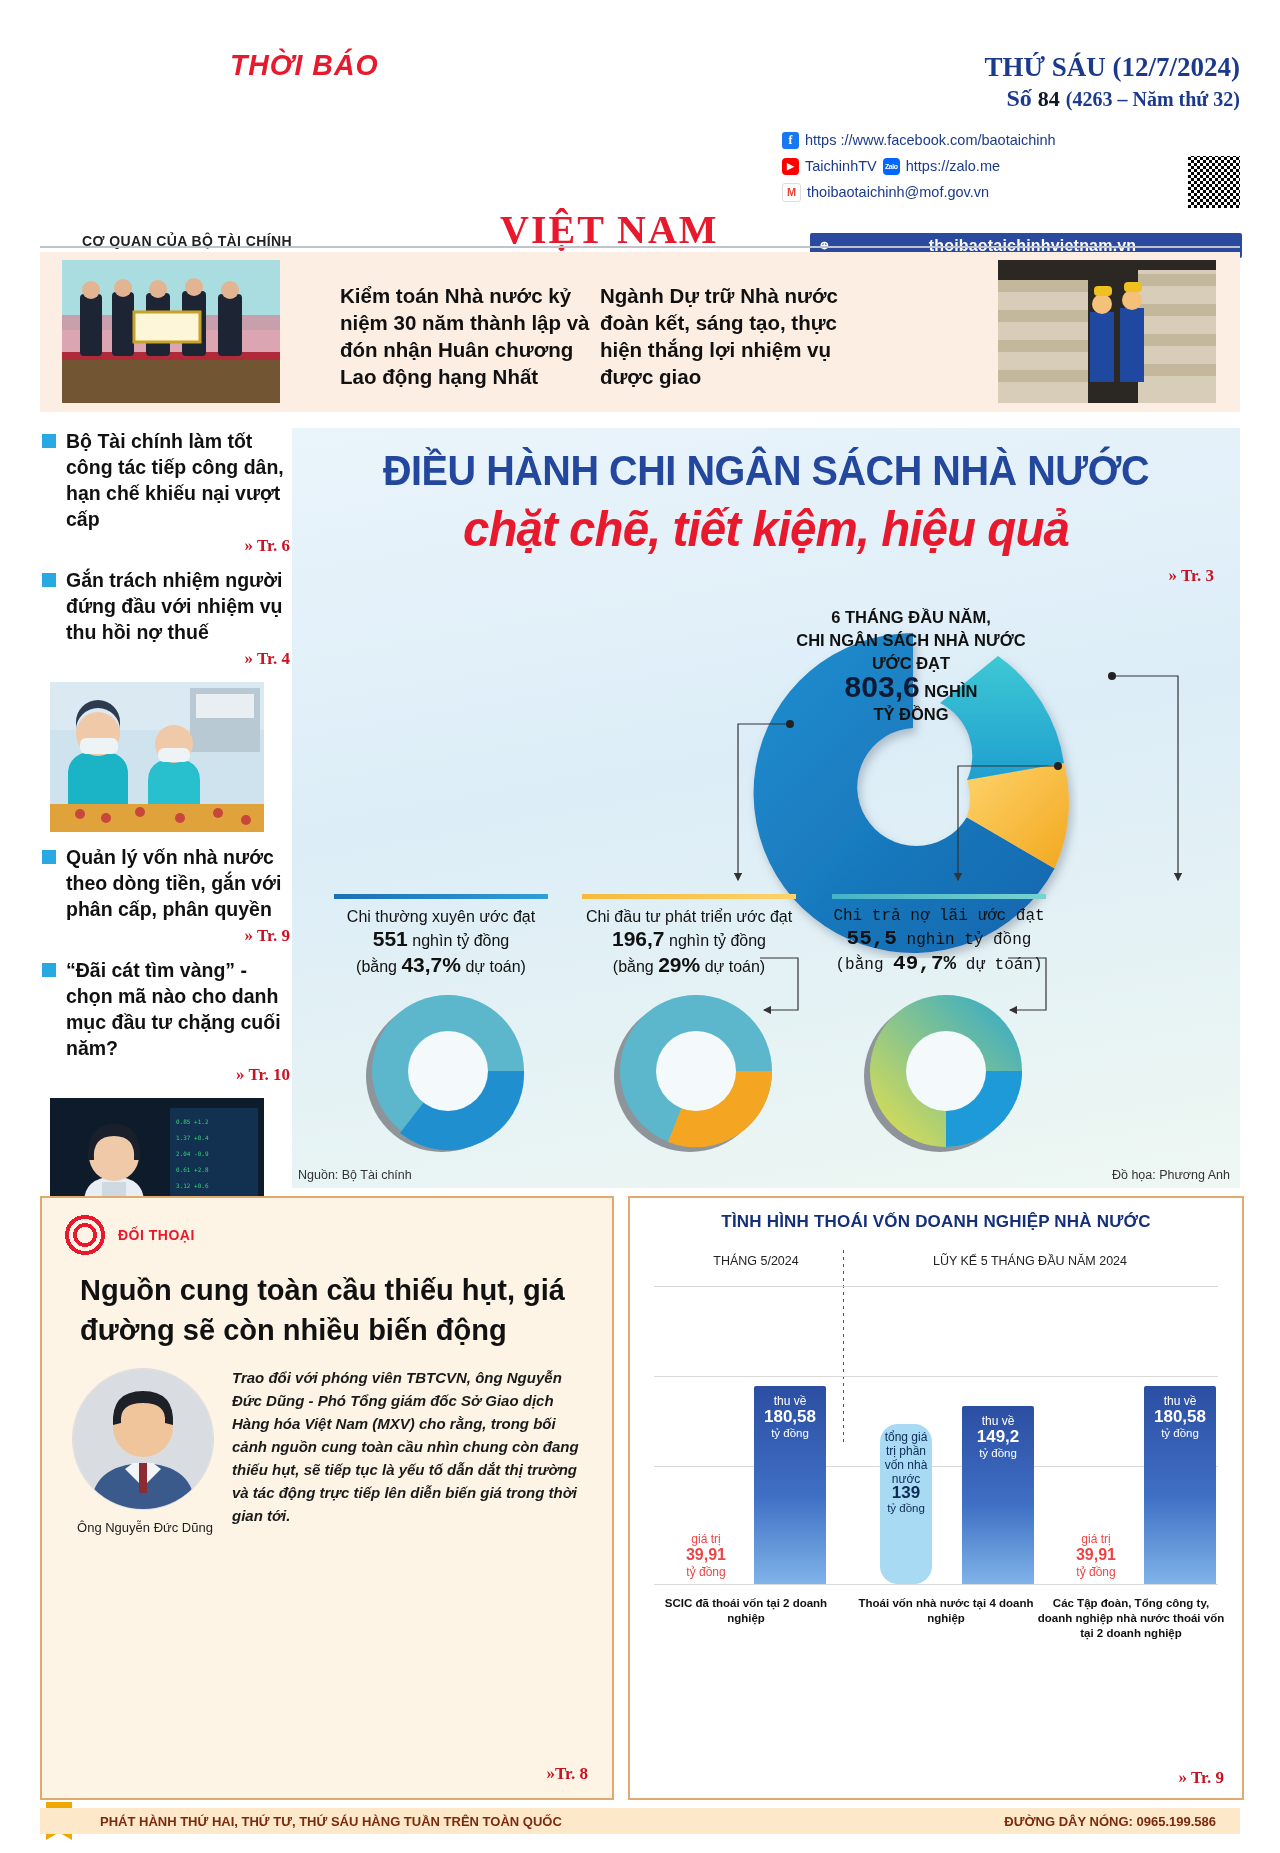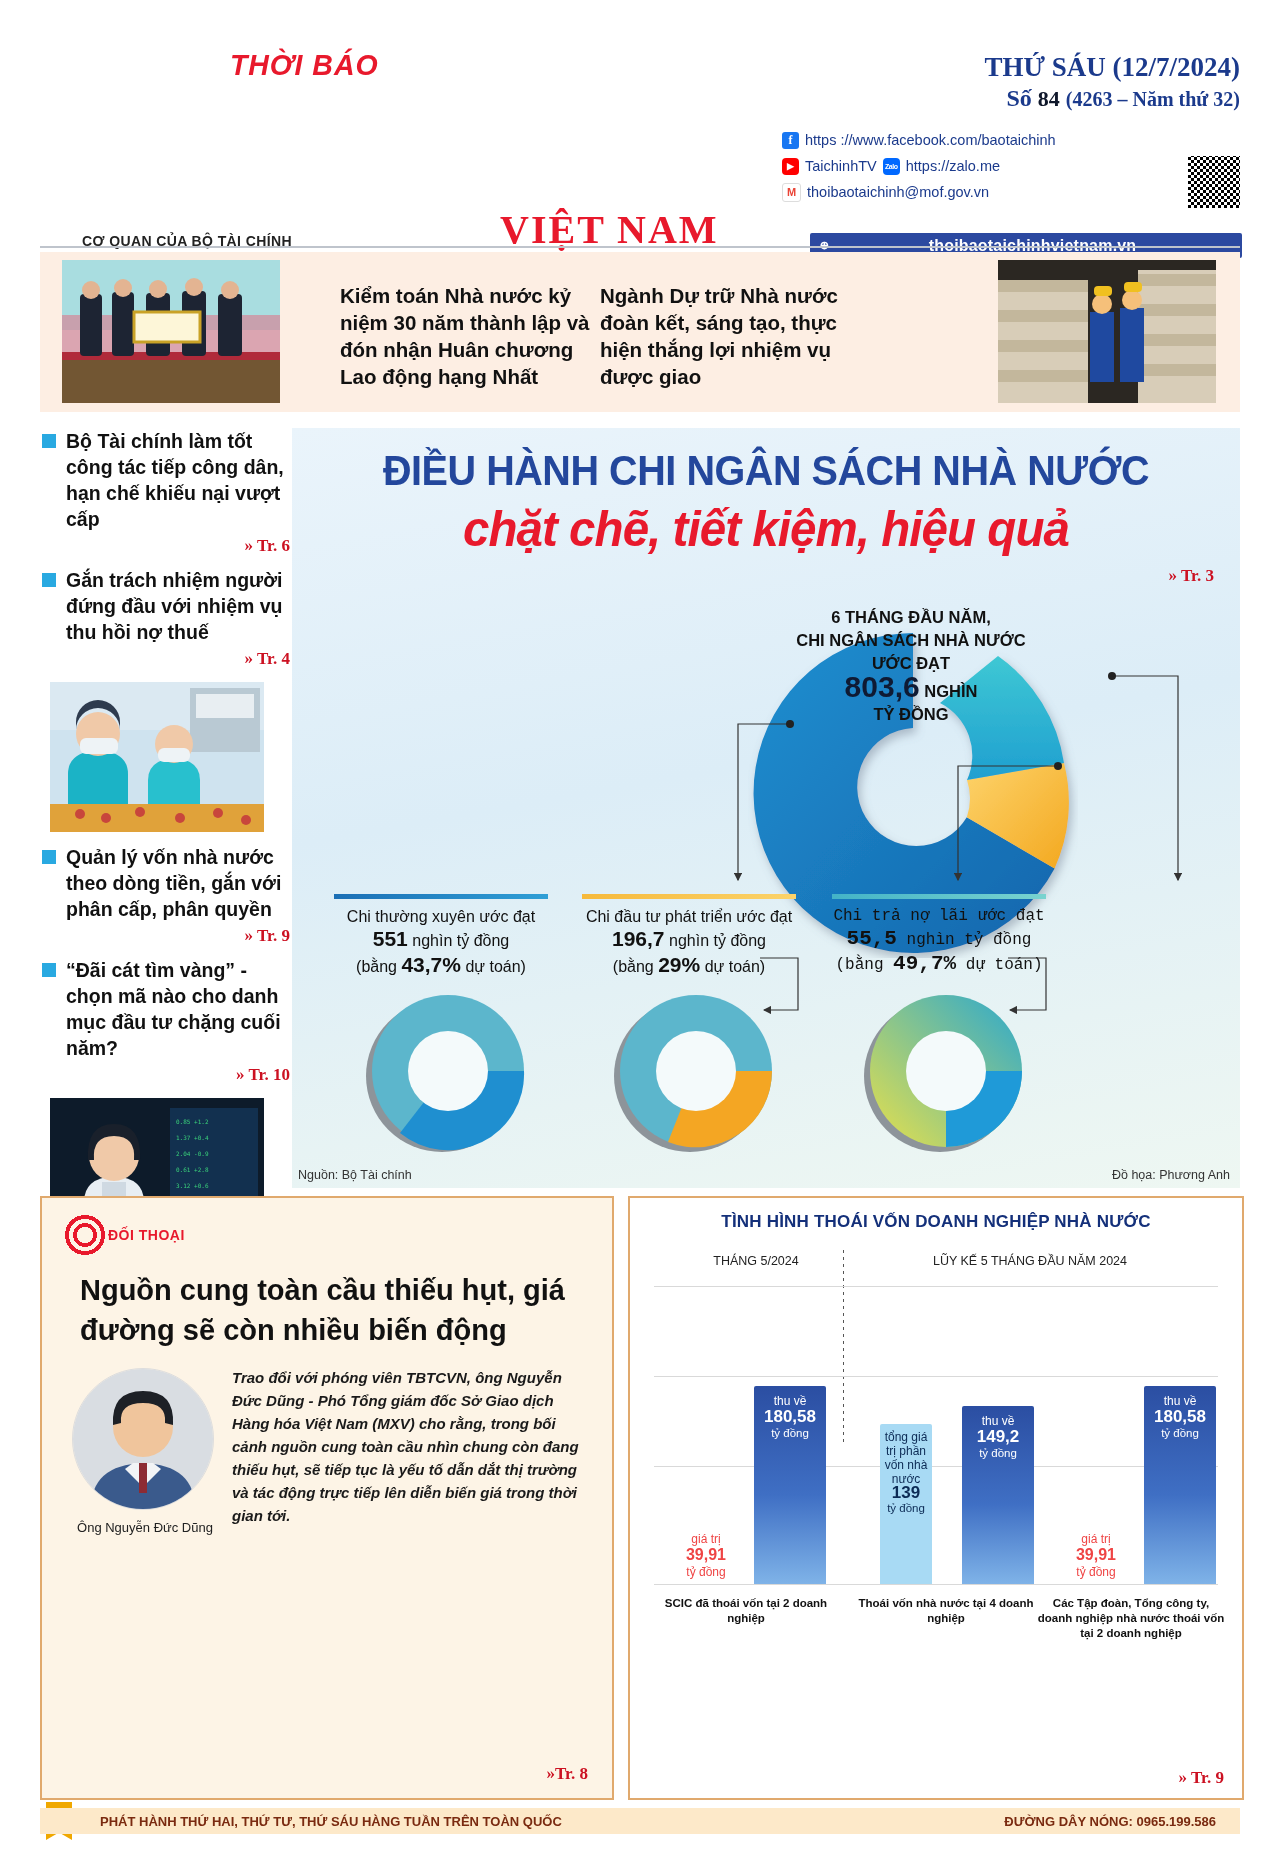--- a/index.html
+++ b/index.html
@@ -134,21 +134,21 @@
 
   .donut-s{position:absolute; top:558px; width:180px; height:180px; z-index:3;}
   .ds1{left:60px;} .ds2{left:308px;} .ds3{left:558px;}
 
   .info-src{position:absolute; left:6px; bottom:6px; font-size:12.5px; color:#333;}
   .info-credit{position:absolute; right:10px; bottom:6px; font-size:12.5px; color:#333;}
 
   
   .dialog{position:absolute; left:40px; top:1196px; width:570px; height:600px;
           background:#fdf4e6; border:2px solid #e0a96d;}
-  .dlg-badge{position:absolute; left:20px; top:14px; display:flex; align-items:center; gap:0;}
+  .dlg-badge{position:absolute; left:20px; top:14px; display:flex; align-items:center; gap:10px;}
   .dlg-rings{width:46px; height:46px; border-radius:50%;
     background:
       radial-gradient(circle, #fdf4e6 0 8px, #e8192c 8px 12px, #fdf4e6 12px 16px, #e8192c 16px 20px, #fdf4e6 20px 23px);}
   .dlg-badge-txt{font-size:14px; font-weight:bold; color:#e8192c; letter-spacing:0.5px;}
   .dlg-title{position:absolute; left:38px; top:72px; width:520px;
              font-size:29px; font-weight:bold; line-height:40px; color:#111;}
   .dlg-photo{position:absolute; left:30px; top:170px; width:140px; height:140px; border-radius:50%; overflow:hidden; border:1px solid #ddd;}
   .dlg-body{position:absolute; left:190px; top:168px; width:360px;
             font-size:15px; font-style:italic; font-weight:bold; line-height:23px; color:#1a1a1a;}
   .dlg-cap{position:absolute; left:28px; top:322px; width:150px; text-align:center; font-size:13px; color:#222;}
@@ -545,21 +545,21 @@
         <span>giá trị</span><br>
         <b>39,91</b><br>
         <span>tỷ đồng</span>
       </div>
       <div class="bar dark" style="left:100px; width:72px; height:198px;">
         <span>thu về</span><br>
         <b>180,58</b><br>
         <span class="unit">tỷ đồng</span>
       </div>
 
-      <div class="bar light" style="left:226px; width:52px; height:160px; line-height:14px; padding-top:6px;">
+      <div class="bar light" style="left:226px; width:52px; height:160px; line-height:14px; padding-top:6px;border-radius:18px;">
         <span>tổng giá trị phần vốn nhà nước</span><br>
         <b>139</b><br>
         <span class="unit">tỷ đồng</span>
       </div>
       <div class="bar dark" style="left:308px; width:72px; height:178px;">
         <span>thu về</span><br>
         <b>149,2</b><br>
         <span class="unit">tỷ đồng</span>
       </div>
 

